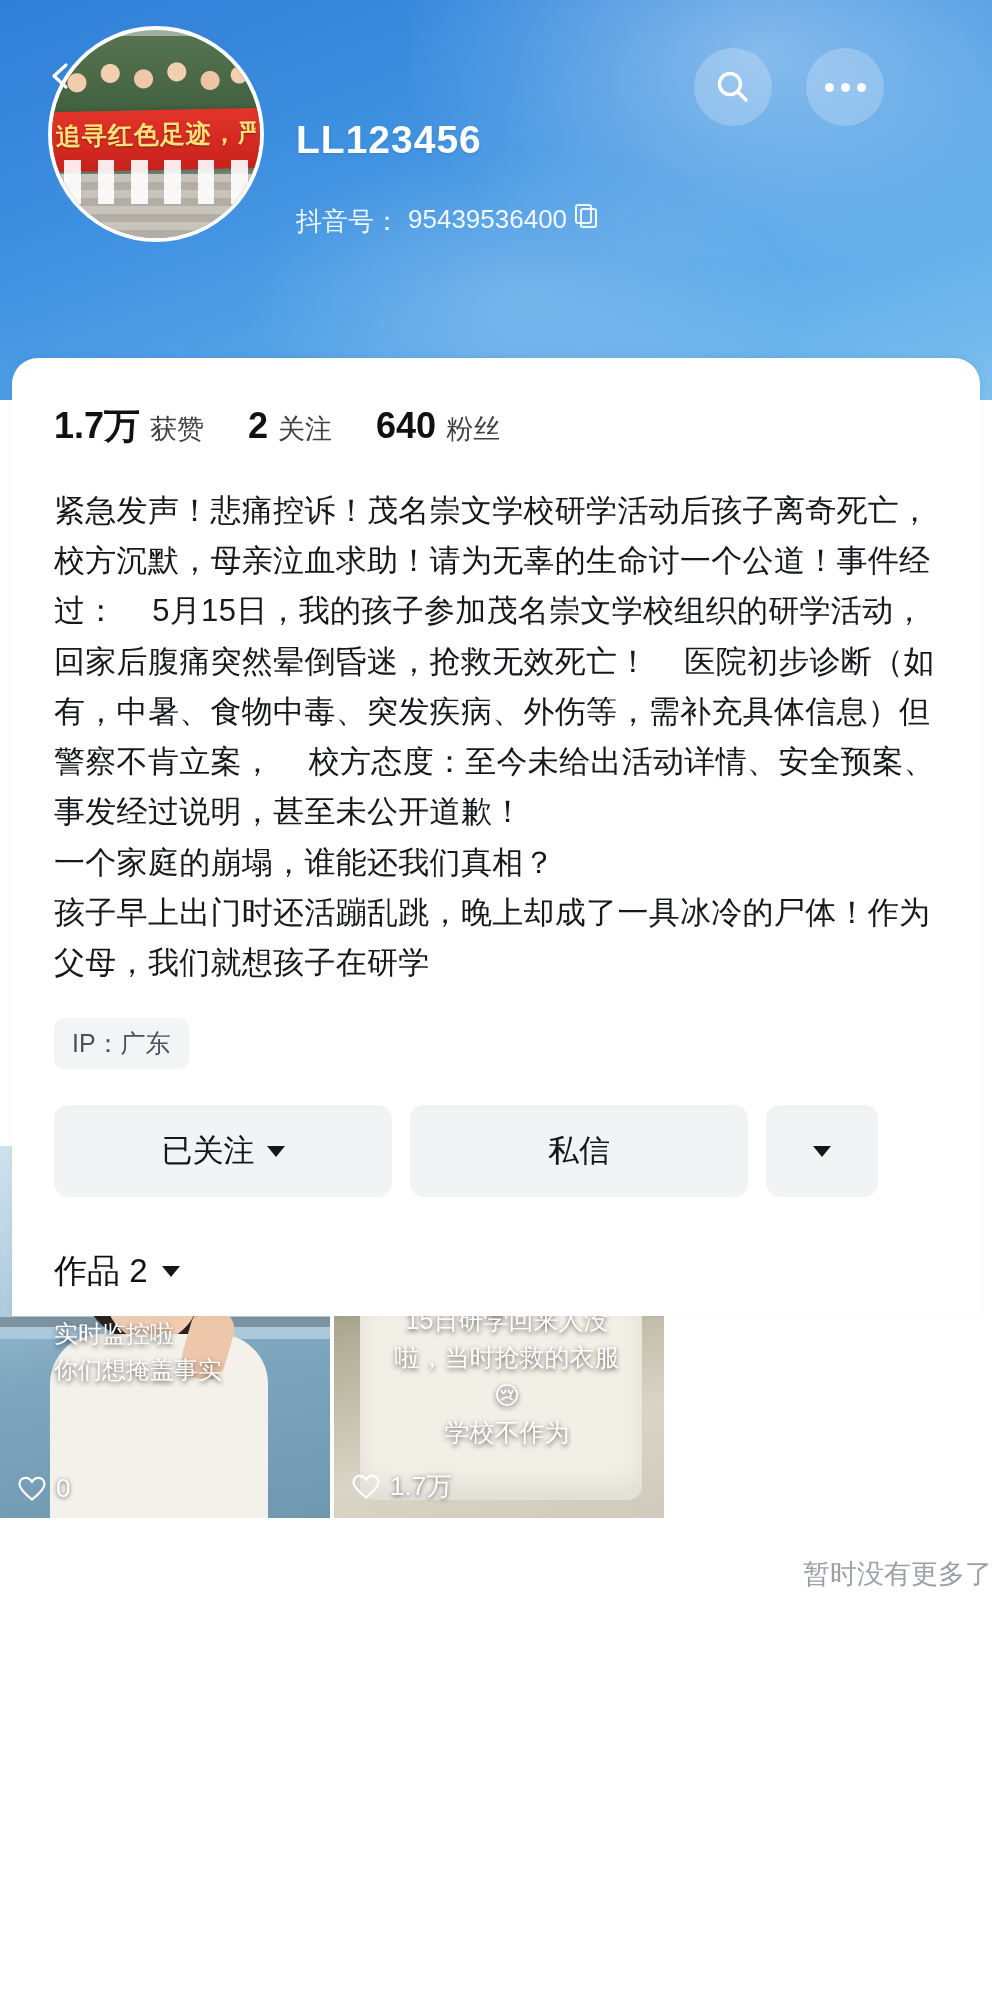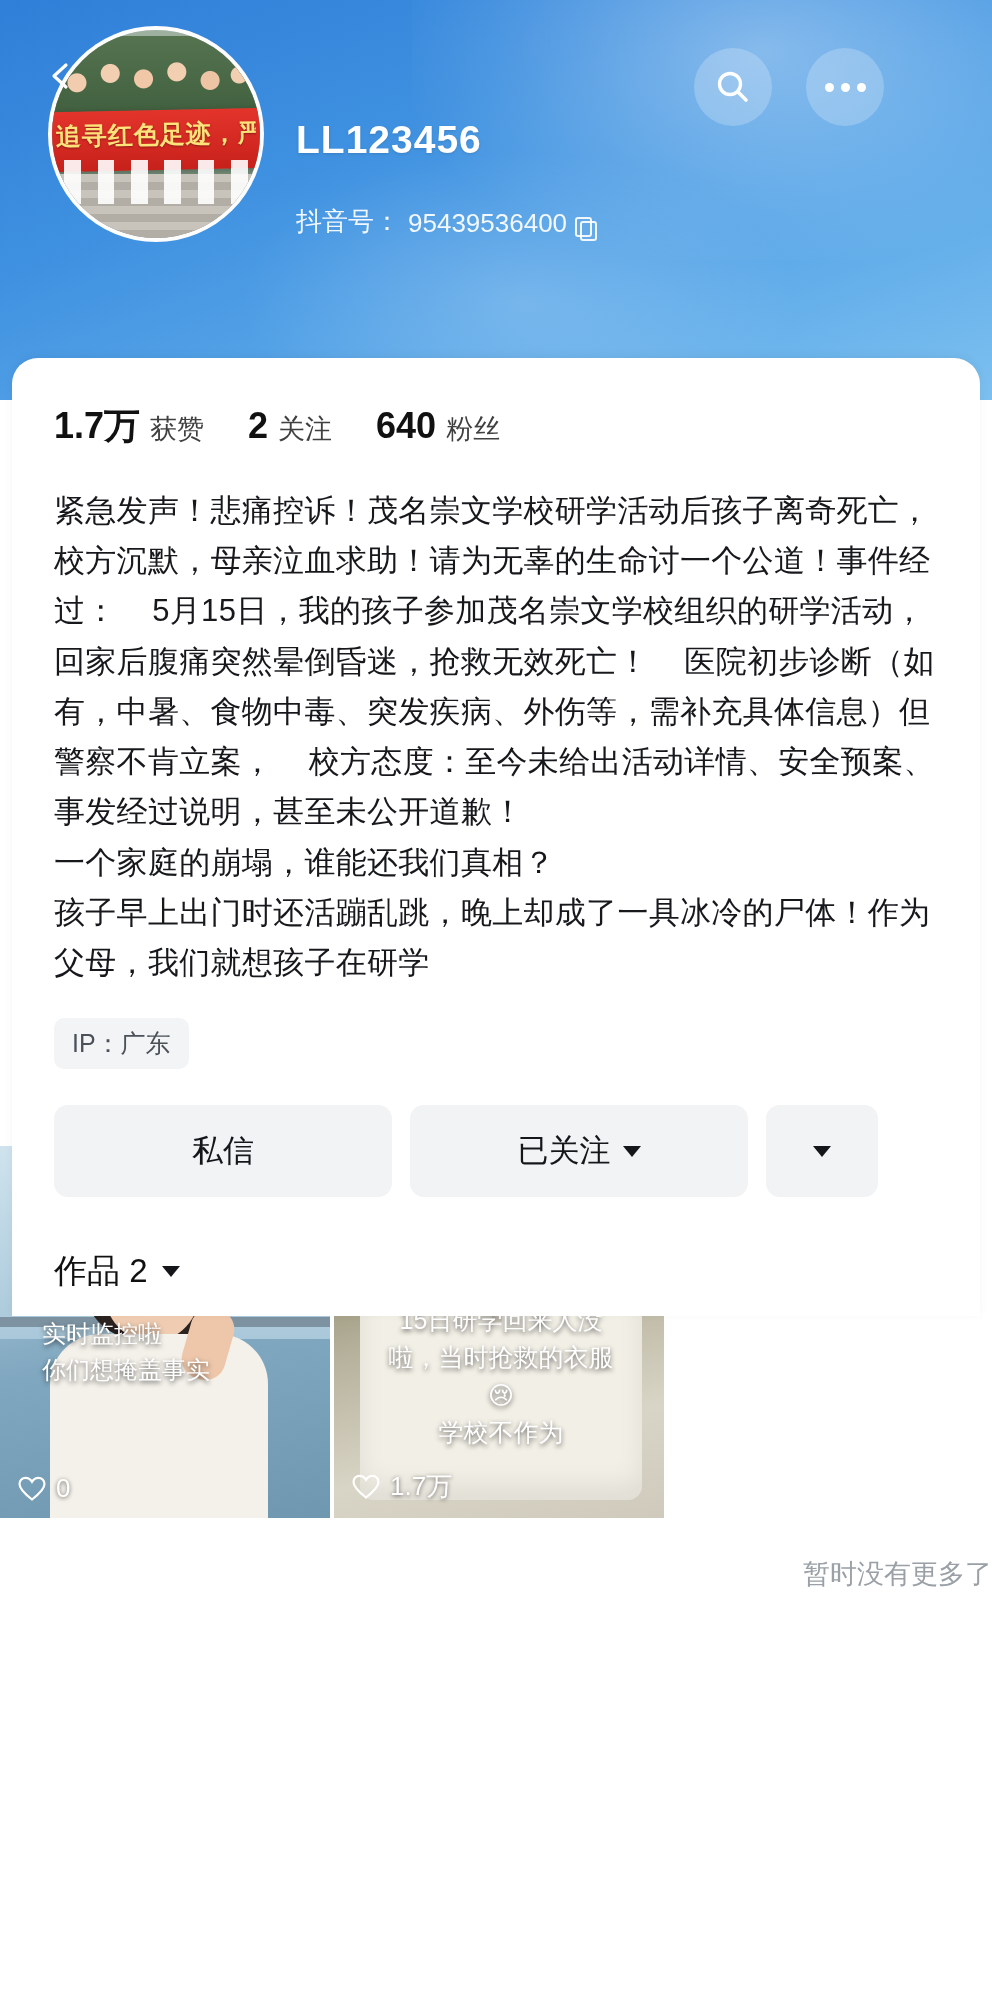--- a/index.html
+++ b/index.html
@@ -143,21 +143,21 @@
     font-size: 39px;
     font-weight: 600;
     letter-spacing: 1px;
     text-shadow: 0 1px 3px rgba(0,0,0,0.12);
   }
   .douyin-id {
     position: absolute;
     left: 296px;
     top: 204px;
     display: flex;
-    align-items: flex-end;
+    align-items: flex-start;
     gap: 8px;
     color: rgba(255,255,255,0.92);
     font-size: 26px;
   }
   .copy-icon {
     display: inline-block;
     width: 20px;
     height: 22px;
     position: relative;
   }
@@ -386,21 +386,21 @@
   }
   .t2-placket {
     position: absolute;
     left: 158px; top: 112px;
     width: 10px; height: 64px;
     background: #d8d3c6;
   }
 
   .tile-overlay-text {
     position: absolute;
-    left: 4px; right: 0;
+    left: 16px; right: 0;
     top: 118px;
     text-align: center;
     color: #ffffff;
     font-size: 25px;
     line-height: 1.5;
     text-shadow: 0 2px 5px rgba(0,0,0,0.65);
     padding: 0 18px;
     white-space: pre-wrap;
   }
   .tile-overlay-text.t1 { top: 170px; font-size: 24px; text-align: left; padding-left: 38px; }
@@ -516,26 +516,26 @@
       </div>
     </div>
 
     <div class="bio">紧急发声！悲痛控诉！茂名崇文学校研学活动后孩子离奇死亡，校方沉默，母亲泣血求助！请为无辜的生命讨一个公道！事件经过：    5月15日，我的孩子参加茂名崇文学校组织的研学活动，回家后腹痛突然晕倒昏迷，抢救无效死亡！    医院初步诊断（如有，中暑、食物中毒、突发疾病、外伤等，需补充具体信息）但警察不肯立案，    校方态度：至今未给出活动详情、安全预案、事发经过说明，甚至未公开道歉！
 一个家庭的崩塌，谁能还我们真相？
 孩子早上出门时还活蹦乱跳，晚上却成了一具冰冷的尸体！作为父母，我们就想孩子在研学</div>
 
     <div class="ip-tag">IP：广东</div>
 
     <div class="actions">
-      <div class="btn btn-msg">
-        <span>私信</span>
-      </div>
       <div class="btn btn-follow">
         <span>已关注</span>
         <span class="caret"></span>
+      </div>
+      <div class="btn btn-msg">
+        <span>私信</span>
       </div>
       <div class="btn btn-more">
         <span class="caret"></span>
       </div>
     </div>
 
     <div class="works-row">
       <span class="works-title">作品 2</span>
       <span class="caret"></span>
     </div>

